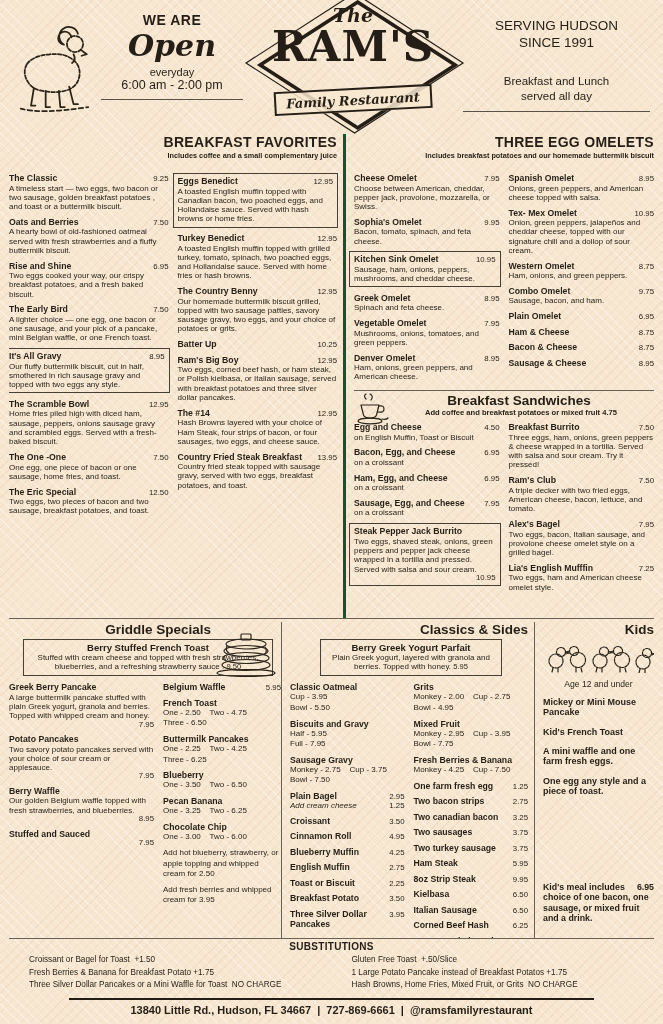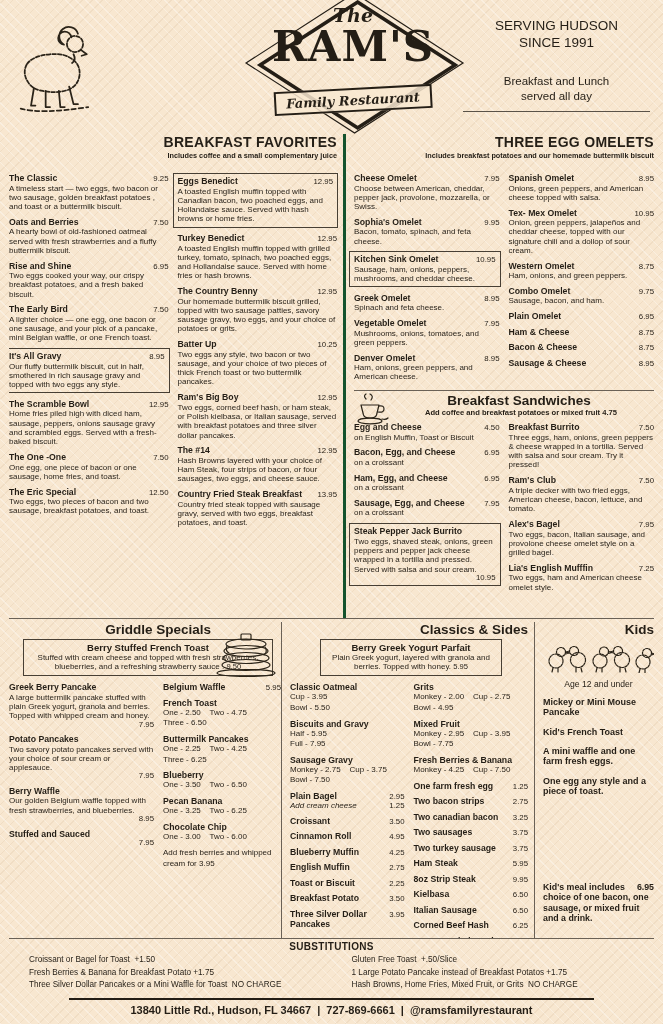--- a/index.html
+++ b/index.html
@@ -116,20 +116,27 @@
         <svg width="88" height="104" viewBox="0 0 60 70">
           <path class="ink" d="M12,34 q-3,6 1,12 q3,5 10,6 q10,2 18,-1 q6,-3 7,-9 q1,-7 -4,-11 q-6,-5 -16,-4 q-12,1 -16,7 z" stroke-dasharray="2.5 1.3"></path>
           <circle class="ink" cx="45" cy="20" r="5.5" stroke-dasharray="2.5 1.3"></circle>
           <path class="ink" d="M47,13 a6.5,6.5 0 1 0 -9.5,7.5 a4.5,4.5 0 1 1 5,-5"></path>
           <path class="ink" d="M49,24 l4,3 l-3.5,1"></path>
           <path class="ink" d="M44,27 q2,4 -1,6"></path>
           <path class="ink" d="M17,50 l-2,12 l3,0 M25,52 l0,11 l3,0 M34,52 l1,11 l3,0 M41,49 l3,12 l3,0"></path>
           <path class="ink" d="M8,64 q14,4 46,-1" stroke-dasharray="3 2"></path>
         </svg>
       </span>
+      <div class="open-block">
+        <div class="we-are">WE ARE</div>
+        <div class="open-script">Open</div>
+        <div class="everyday">everyday</div>
+        <div class="hours">6:00 am - 2:00 pm</div>
+        <hr class="h-rule">
+      </div>
     </div>
 
     <div class="h-center">
       <div class="diamond-wrap">
         <div class="diamond inner"></div>
         <div class="diamond"></div>
       </div>
       <div class="logo-the">The</div>
       <div class="logo-name">RAM'S</div>
       <div class="logo-banner">
@@ -233,21 +240,20 @@
                 <span class="iname">The Country Benny</span>
                 <span class="iprice">12.95</span>
               </div>
               <div class="idesc">Our homemade buttermilk biscuit grilled, topped with two sausage patties, savory sausage gravy, two eggs, and your choice of potatoes or grits.</div>
             </div>
             <div class="item">
               <div class="ihead">
                 <span class="iname">Batter Up</span>
                 <span class="iprice">10.25</span>
               </div>
-              <div class="idesc">Two eggs any style, two bacon or two sausage, and your choice of two pieces of thick French toast or two buttermilk pancakes.</div>
             </div>
             <div class="item">
               <div class="ihead">
                 <span class="iname">Ram's Big Boy</span>
                 <span class="iprice">12.95</span>
               </div>
               <div class="idesc">Two eggs, corned beef hash, or ham steak, or Polish kielbasa, or Italian sausage, served with breakfast potatoes and three silver dollar pancakes.</div>
             </div>
             <div class="item">
               <div class="ihead">
@@ -541,20 +547,23 @@
               <div class="ihead">
                 <span class="iname">Pecan Banana</span>
               </div>
               <div class="irow">One - 3.25    Two - 6.25</div>
             </div>
             <div class="item">
               <div class="ihead">
                 <span class="iname">Chocolate Chip</span>
               </div>
               <div class="irow">One - 3.00    Two - 6.00</div>
+            </div>
+            <div class="item">
+              <div class="irow">Add hot blueberry, strawberry, or apple topping and whipped cream for 2.50</div>
             </div>
             <div class="item">
               <div class="irow">Add fresh berries and whipped cream for 3.95</div>
             </div>
           </div>
       </div>
     </div>
 
     <div class="classics">
       <div class="sec-title">Classics &amp; Sides</div>

